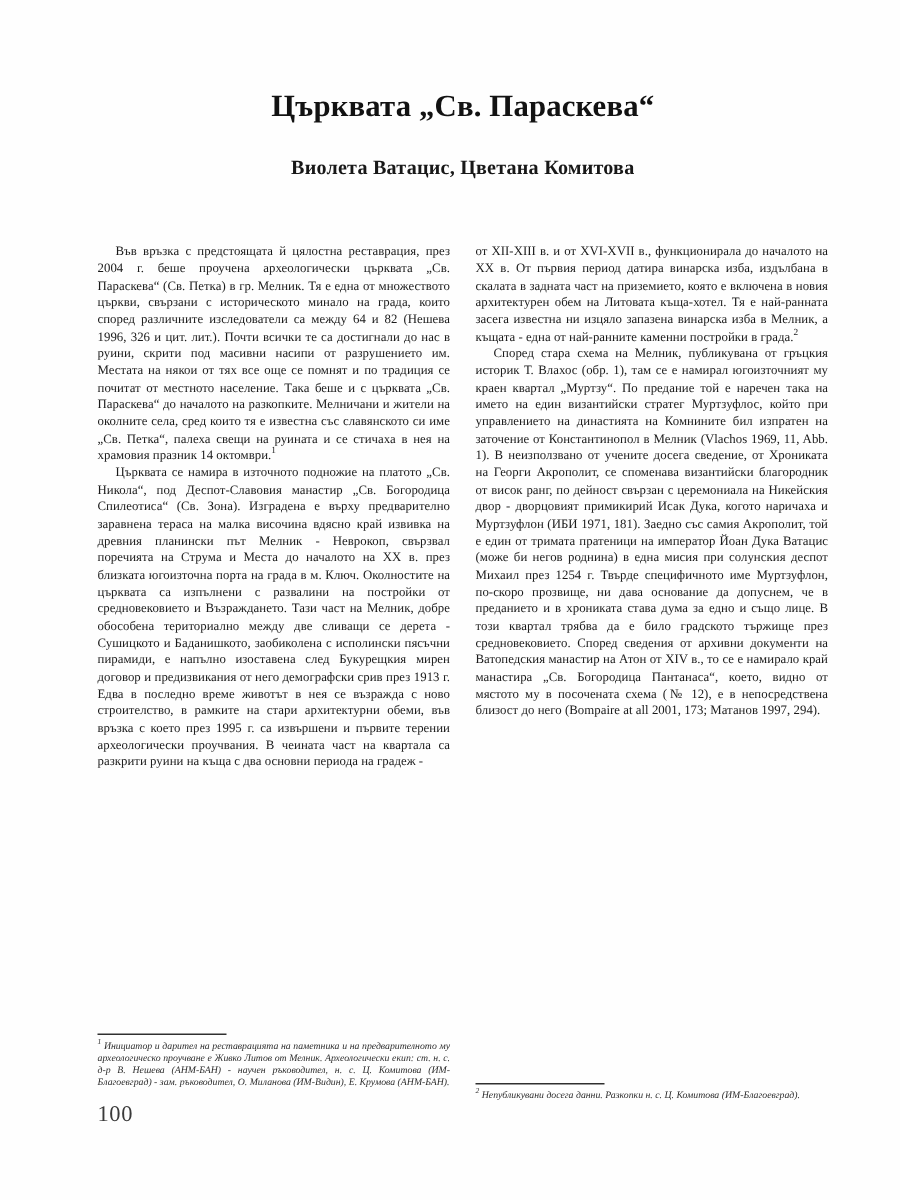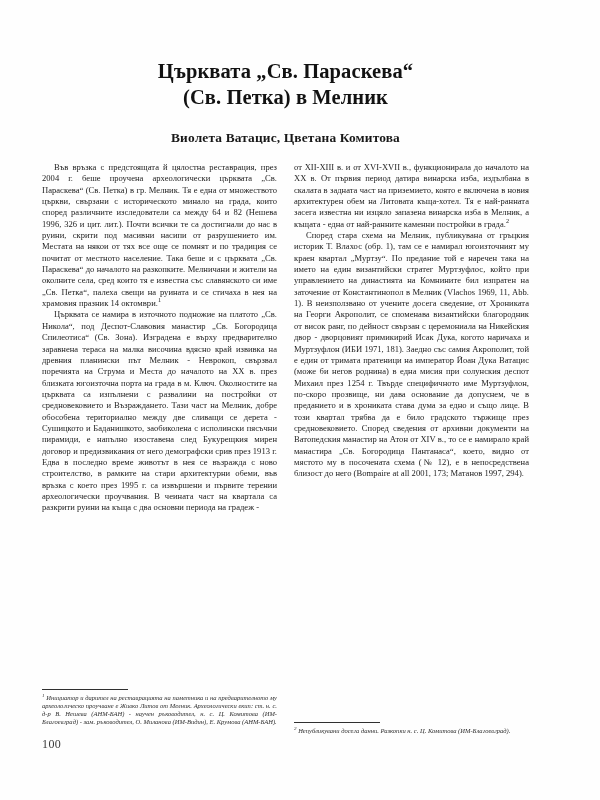--- a/index.html
+++ b/index.html
@@ -11,21 +11,21 @@
     position: relative;
     width: 600px;
     height: 800px;
     background: #fefefe;
     overflow: hidden;
     font-family: "Liberation Serif", "DejaVu Serif", serif;
     color: #1c1c1c;
   }
   .page-inner {
     position: absolute;
-    left: 42px;
+    left: 65px;
     top: 52px;
     width: 487px;
     height: 700px;
   }
 
   
   .title-block {
     text-align: center;
     margin: 0 auto;
     width: 430px;
@@ -105,36 +105,35 @@
     font-size: 5px;
     vertical-align: super;
     line-height: 0;
   }
 
   
   .folio {
     position: absolute;
     left: 0;
     bottom: 0;
-    font-size: 12px;
+    font-size: 15px;
     color: #3a3a3a;
     letter-spacing: 0.4px;
     margin-top: 16px;
   }
 </style>
 </head>
 <body>
 
 <div class="page">
   <div class="page-inner">
 
     <div class="title-block">
       <h1 class="doc-title">
         <span class="tline">Църквата „Св. Параскева“</span>
-        <span class="tline">(Св. Петка) в Мелник</span>
       </h1>
       <div class="authors">Виолета Ватацис, Цветана Комитова</div>
     </div>
 
     <div class="columns">
 
       <div class="col">
         <div class="body-text">
           <p><span>Във връзка с предстоящата й цялостна реставрация, през 2004 г. беше проучена археологически църквата „Св. Параскева“ (Св. Петка) в гр. Мелник. Тя е една от множеството църкви, свързани с историческото минало на града, които според различните изследователи са между 64 и 82 (Нешева 1996, 326 и цит. лит.). Почти всички те са достигнали до нас в руини, скрити под масивни насипи от разрушението им. Местата на някои от тях все още се помнят и по традиция се почитат от местното население. Така беше и с църквата „Св. Параскева“ до началото на разкопките. Мелничани и жители на околните села, сред които тя е известна със славянското си име „Св. Петка“, палеха свещи на руината и се стичаха в нея на храмовия празник 14 октомври.</span><sup class="fnref">1</sup></p>
           <p>Църквата се намира в източното подножие на платото „Св. Никола“, под Деспот-Славовия манастир „Св. Богородица Спилеотиса“ (Св. Зона). Изградена е върху предварително заравнена тераса на малка височина вдясно край извивка на древния планински път Мелник - Неврокоп, свързвал поречията на Струма и Места до началото на XX в. през близката югоизточна порта на града в м. Ключ. Околностите на църквата са изпълнени с развалини на постройки от средновековието и Възраждането. Тази част на Мелник, добре обособена териториално между две сливащи се дерета - Сушицкото и Баданишкото, заобиколена с исполински пясъчни пирамиди, е напълно изоставена след Букурещкия мирен договор и предизвикания от него демографски срив през 1913 г. Едва в последно време животът в нея се възражда с ново строителство, в рамките на стари архитектурни обеми, във връзка с което през 1995 г. са извършени и първите терении археологически проучвания. В чеината част на квартала са разкрити руини на къща с два основни периода на градеж -</p>

